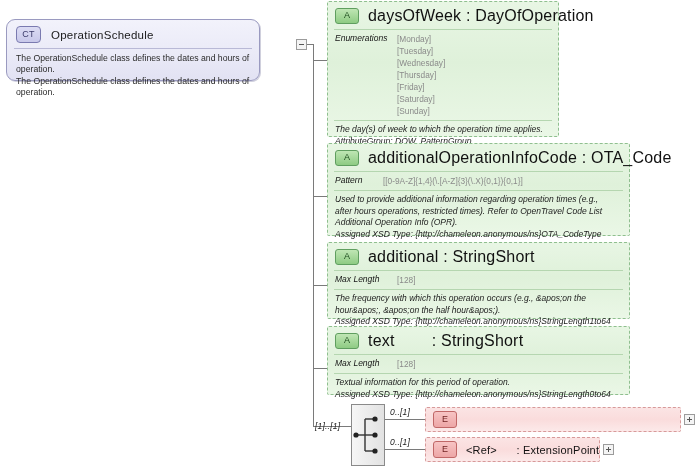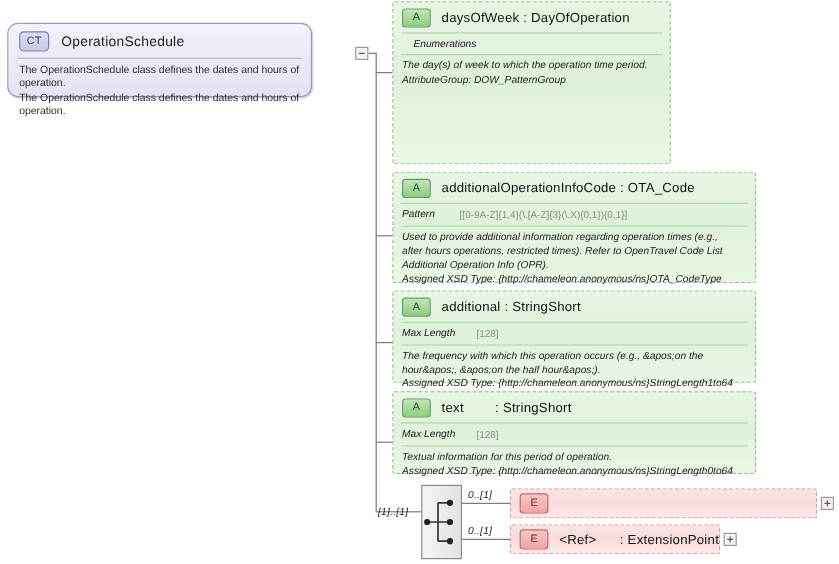--- a/index.html
+++ b/index.html
@@ -83,21 +83,21 @@
     border-radius: 3px;
     background: linear-gradient(to bottom, #bfe6b4, #8ecb83);
     color: #1f4d1f;
     font-size: 9px;
     line-height: 13px;
     text-align: center;
     flex: 0 0 auto;
   }
   .attr-title {
     margin-left: 9px;
-    font-size: 11px;
+    font-size: 16px;
     color: #111;
     letter-spacing: 0.2px;
     white-space: pre;
   }
   .row-sep {
     height: 1px;
     background: #b5d6b0;
     margin: 0 6px;
   }
   .facet-row {
@@ -234,24 +234,31 @@
 
 <div class="pm-btn" style="left:296px; top:39px;"></div>
 
 <div class="node attr-box" style="left:327px; top:1px; width:232px; height:136px;">
   <div class="attr-header">
     <div class="a-icon">A</div>
     <div class="attr-title">daysOfWeek : DayOfOperation</div>
   </div>
   <div class="row-sep"></div>
   <div class="facet-row">
-    <div class="facet-name" style="width:62px;text-align:right;">Enumerations</div>
-  </div>
-  <div class="row-sep"></div>
-  <div class="attr-desc">The day(s) of week to which the operation time period.
+    <div class="facet-name" style="width:62px;">Enumerations</div>
+    <div class="facet-vals">[Monday]
+[Tuesday]
+[Wednesday]
+[Thursday]
+[Friday]
+[Saturday]
+[Sunday]</div>
+  </div>
+  <div class="row-sep"></div>
+  <div class="attr-desc">The day(s) of week to which the operation time applies.
 AttributeGroup: DOW_PatternGroup</div>
 </div>
 
 <div class="node attr-box" style="left:327px; top:143px; width:303px; height:93px;">
   <div class="attr-header">
     <div class="a-icon">A</div>
     <div class="attr-title">additionalOperationInfoCode : OTA_Code</div>
   </div>
   <div class="row-sep"></div>
   <div class="facet-row">

